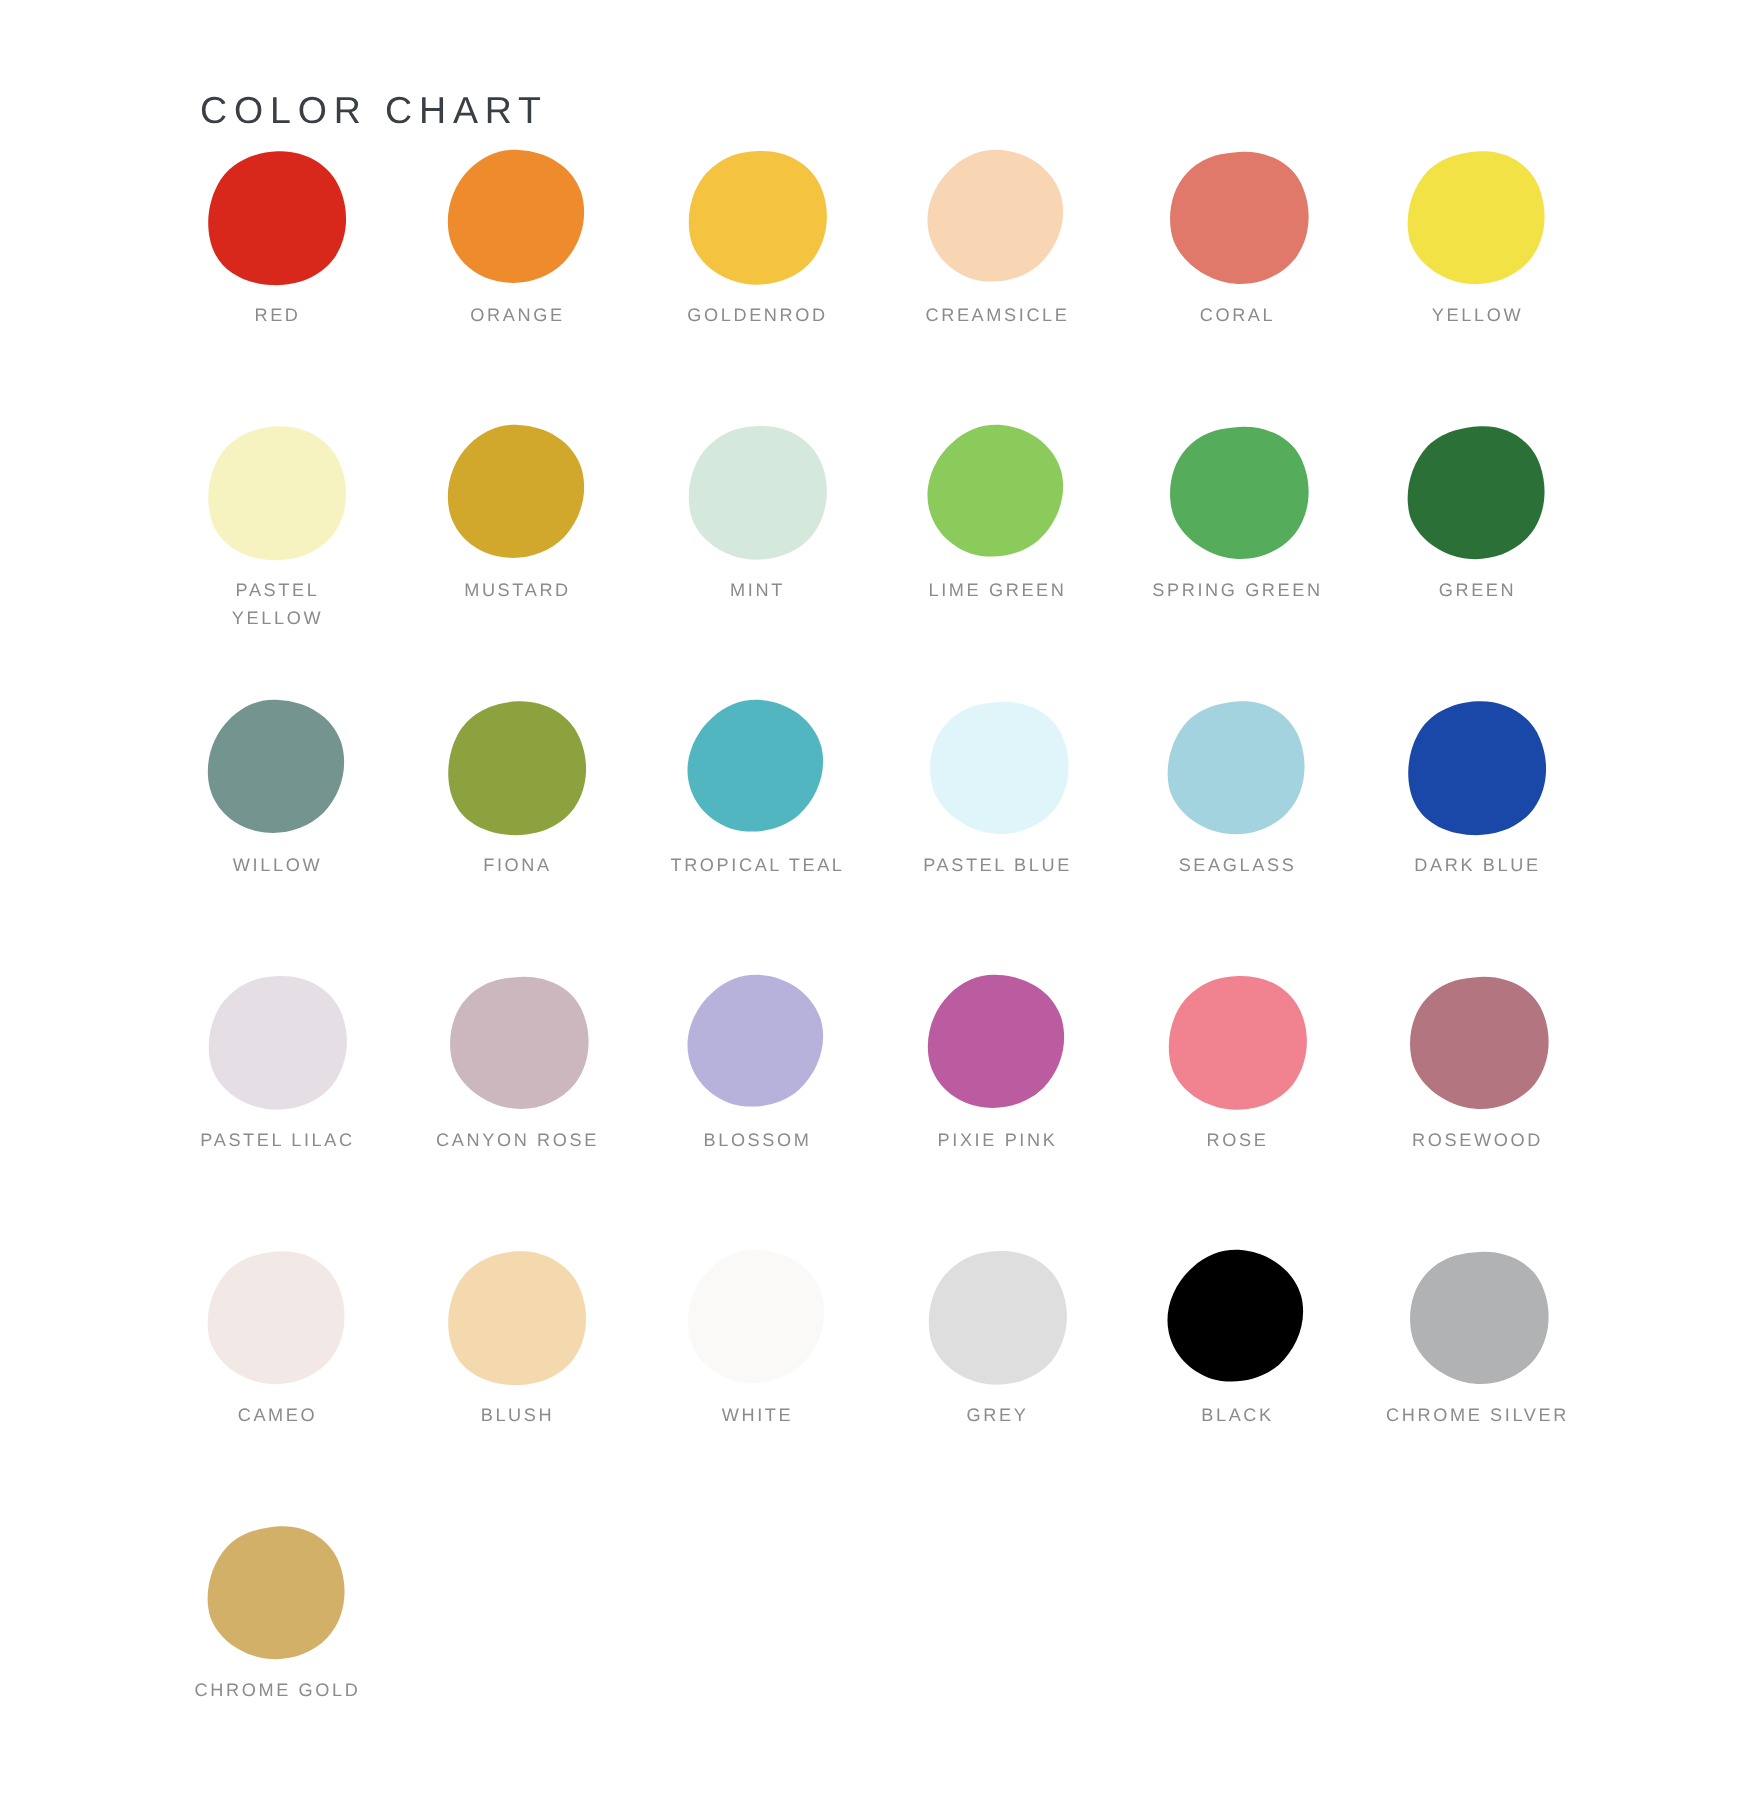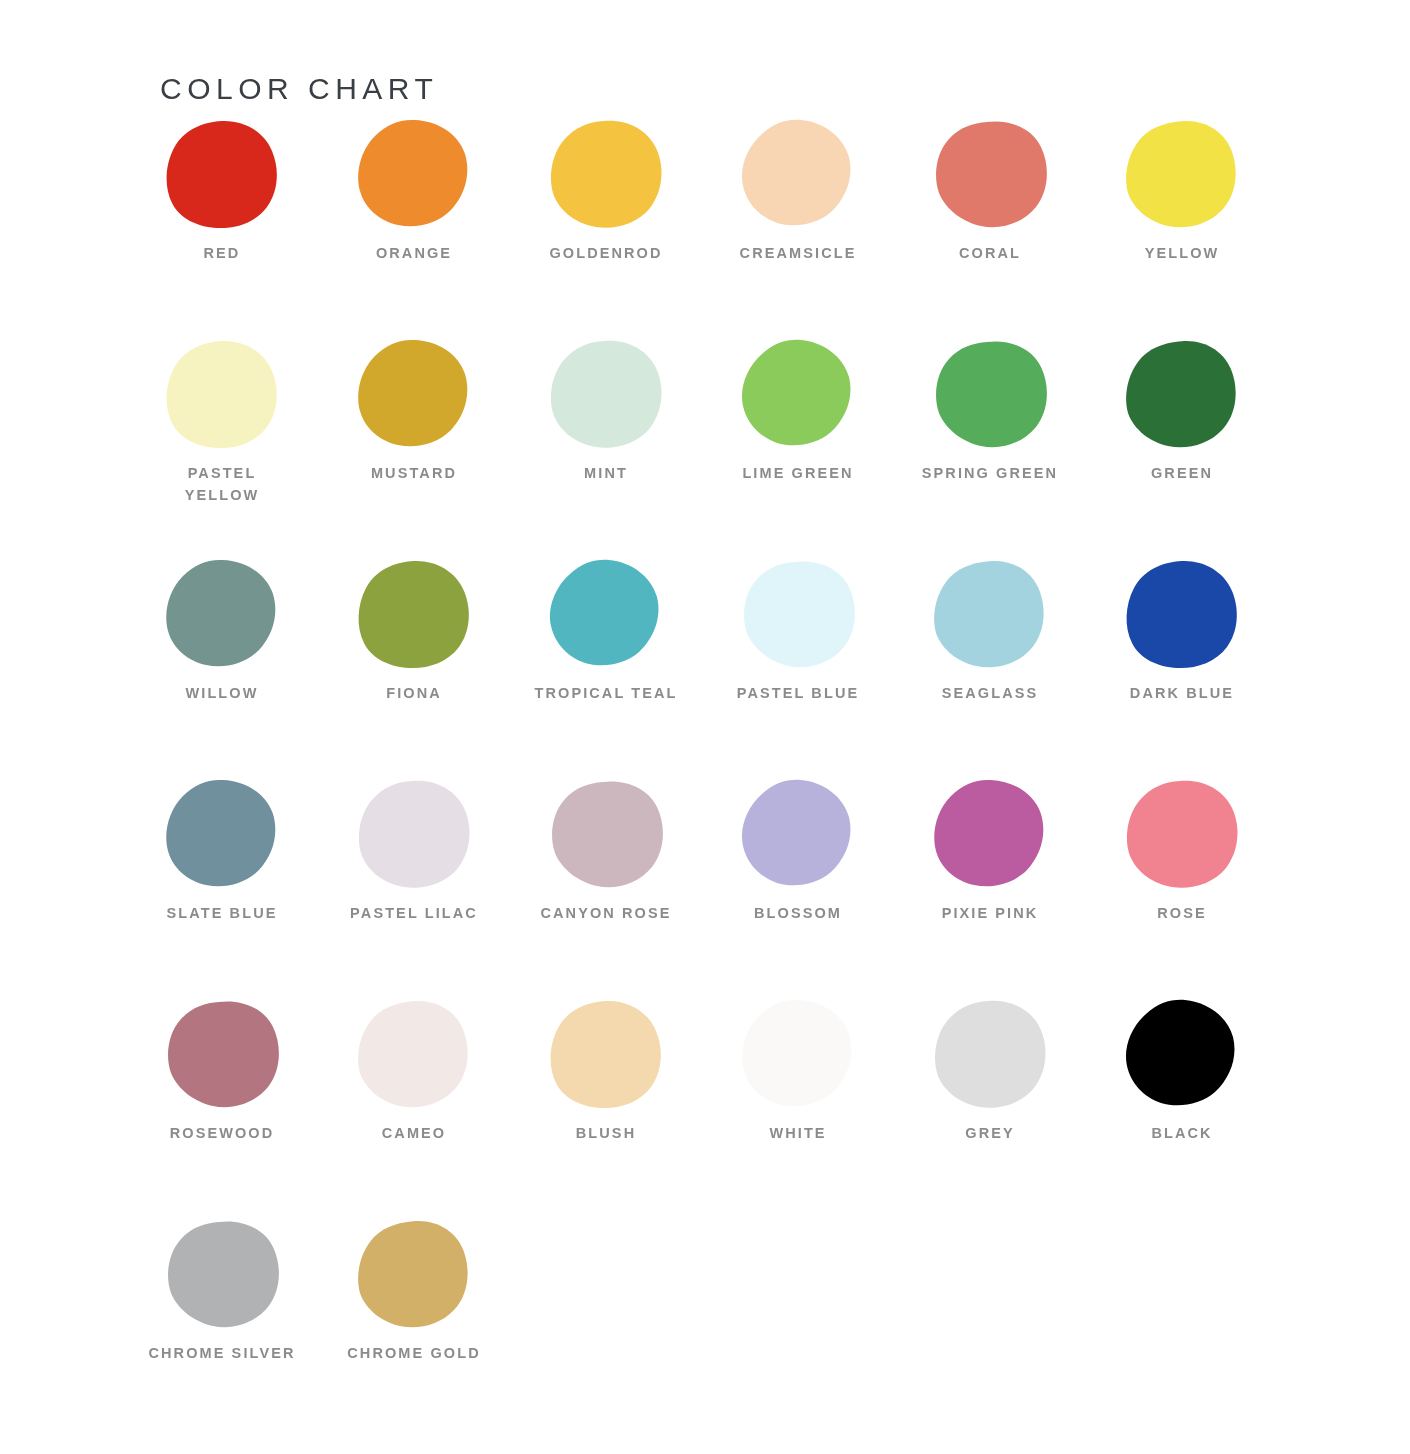--- a/index.html
+++ b/index.html
@@ -64,21 +64,21 @@
 
   .blob {
     display: block;
     width: 118px;
     height: 112px;
   }
 
   .swatch-label {
     margin-top: 12px;
     font-size: 14.5px;
-    font-weight: 700;
+    font-weight: 400;
     letter-spacing: 2.1px;
     color: #8b8b8e;
     text-align: center;
     line-height: 1.55;
     width: 186px;
     font-family: "Liberation Sans", "DejaVu Sans", sans-serif;
     white-space: pre-line;
     text-transform: uppercase;
   }
 </style>
@@ -231,28 +231,20 @@
         <div class="blob-wrap">
           <svg viewBox="0 0 118 112" width="118" height="112" class="blob">
             <path d="M59 3 C80 2,101 13,109 33 C117 52,115 74,104 89 C92 105,72 111,54 110 C35 109,17 101,9 85 C1 69,2 47,11 30 C20 13,38 4,59 3 Z" fill="#1A48A8"></path>
           </svg>
         </div>
         <div class="swatch-label">DARK BLUE</div>
       </div>
       <div class="swatch-cell">
         <div class="blob-wrap">
           <svg viewBox="0 0 118 112" width="118" height="112" class="blob">
-            <path d="M60 2 C82 3,103 15,110 36 C116 56,110 77,96 92 C82 106,61 111,43 107 C25 103,10 91,5 73 C0 54,6 32,20 18 C32 6,45 1,60 2 Z" fill="#71909E"></path>
-          </svg>
-        </div>
-        <div class="swatch-label">SLATE BLUE</div>
-      </div>
-      <div class="swatch-cell">
-        <div class="blob-wrap">
-          <svg viewBox="0 0 118 112" width="118" height="112" class="blob">
             <path d="M57 3 C79 1,100 11,109 30 C118 49,116 73,103 90 C90 106,68 112,49 109 C31 106,14 95,7 78 C1 61,4 38,16 23 C28 9,41 4,57 3 Z" fill="#E5DEE5"></path>
           </svg>
         </div>
         <div class="swatch-label">PASTEL LILAC</div>
       </div>
       <div class="swatch-cell">
         <div class="blob-wrap">
           <svg viewBox="0 0 118 112" width="118" height="112" class="blob">
             <path d="M56 4 C78 1,101 10,110 29 C119 48,118 72,105 89 C91 106,69 112,50 108 C32 104,15 92,8 75 C2 58,5 35,18 21 C29 9,42 5,56 4 Z" fill="#CDB7BE"></path>
           </svg>

